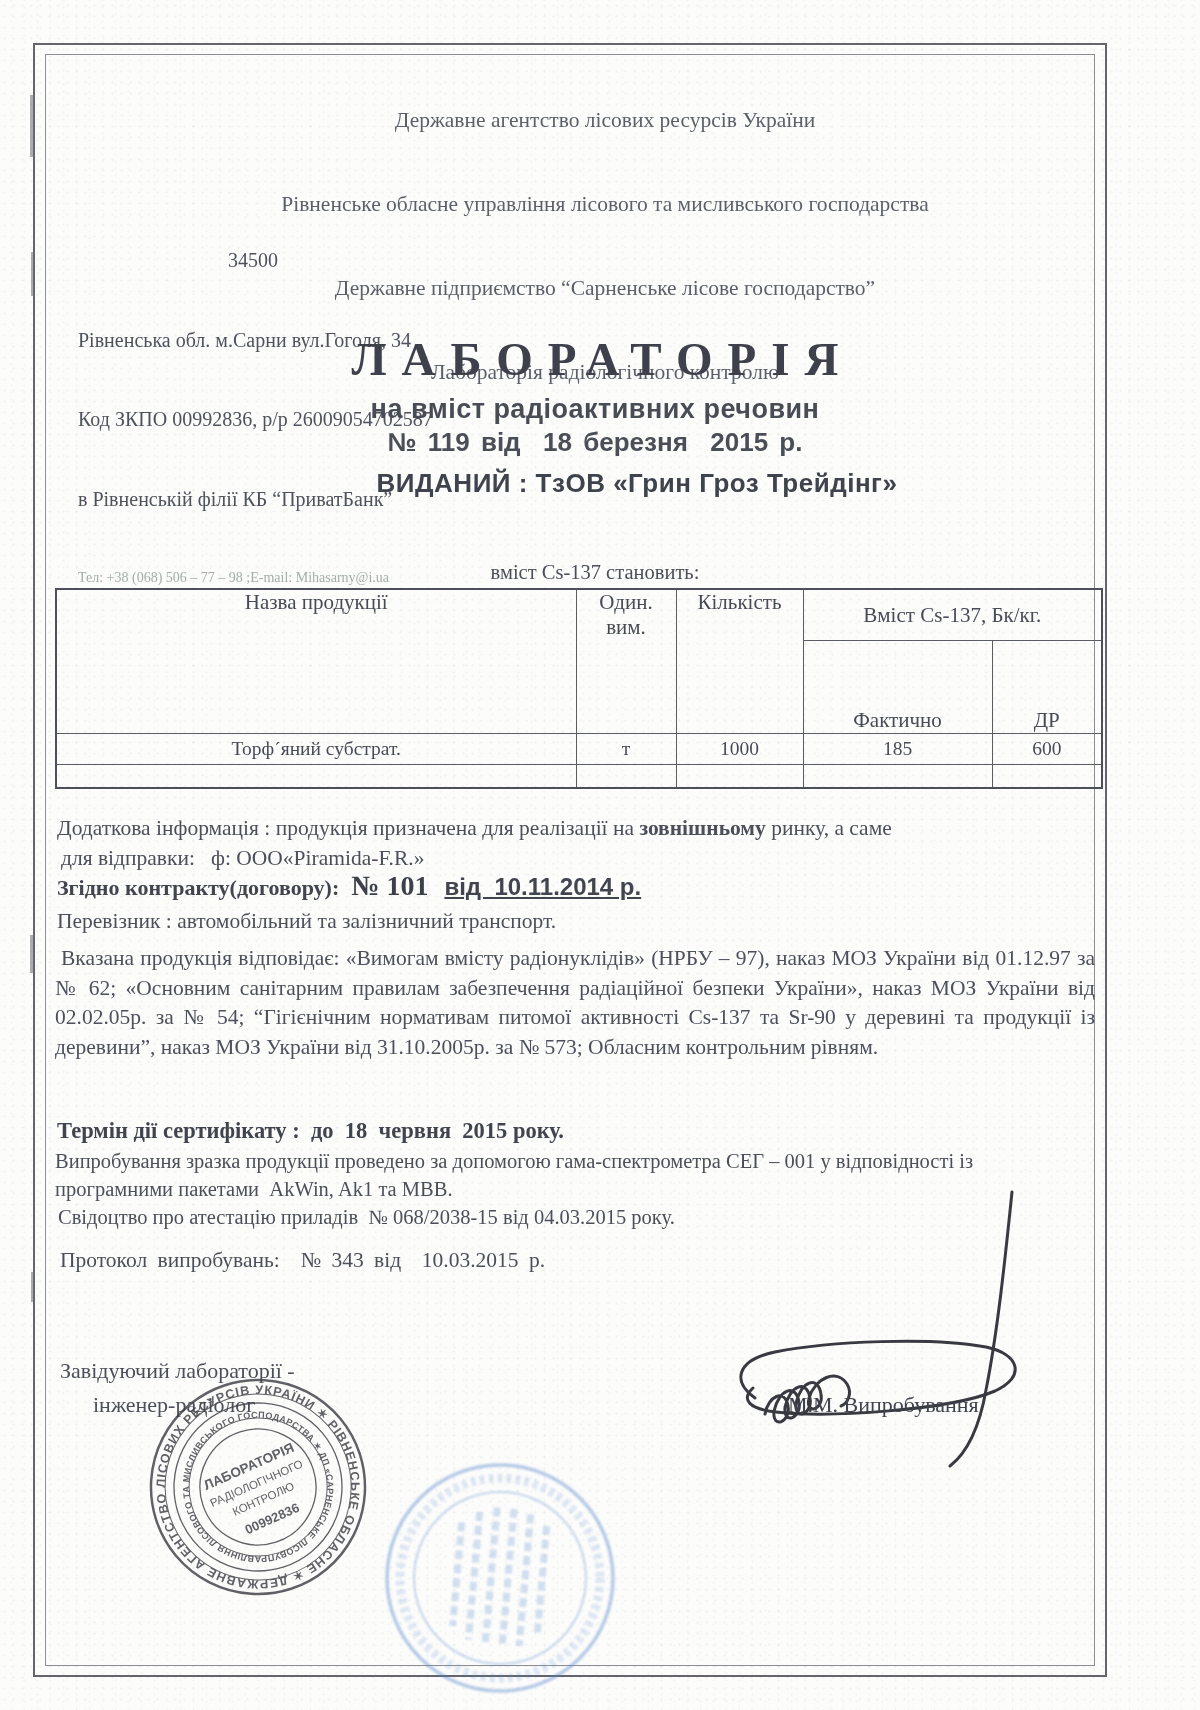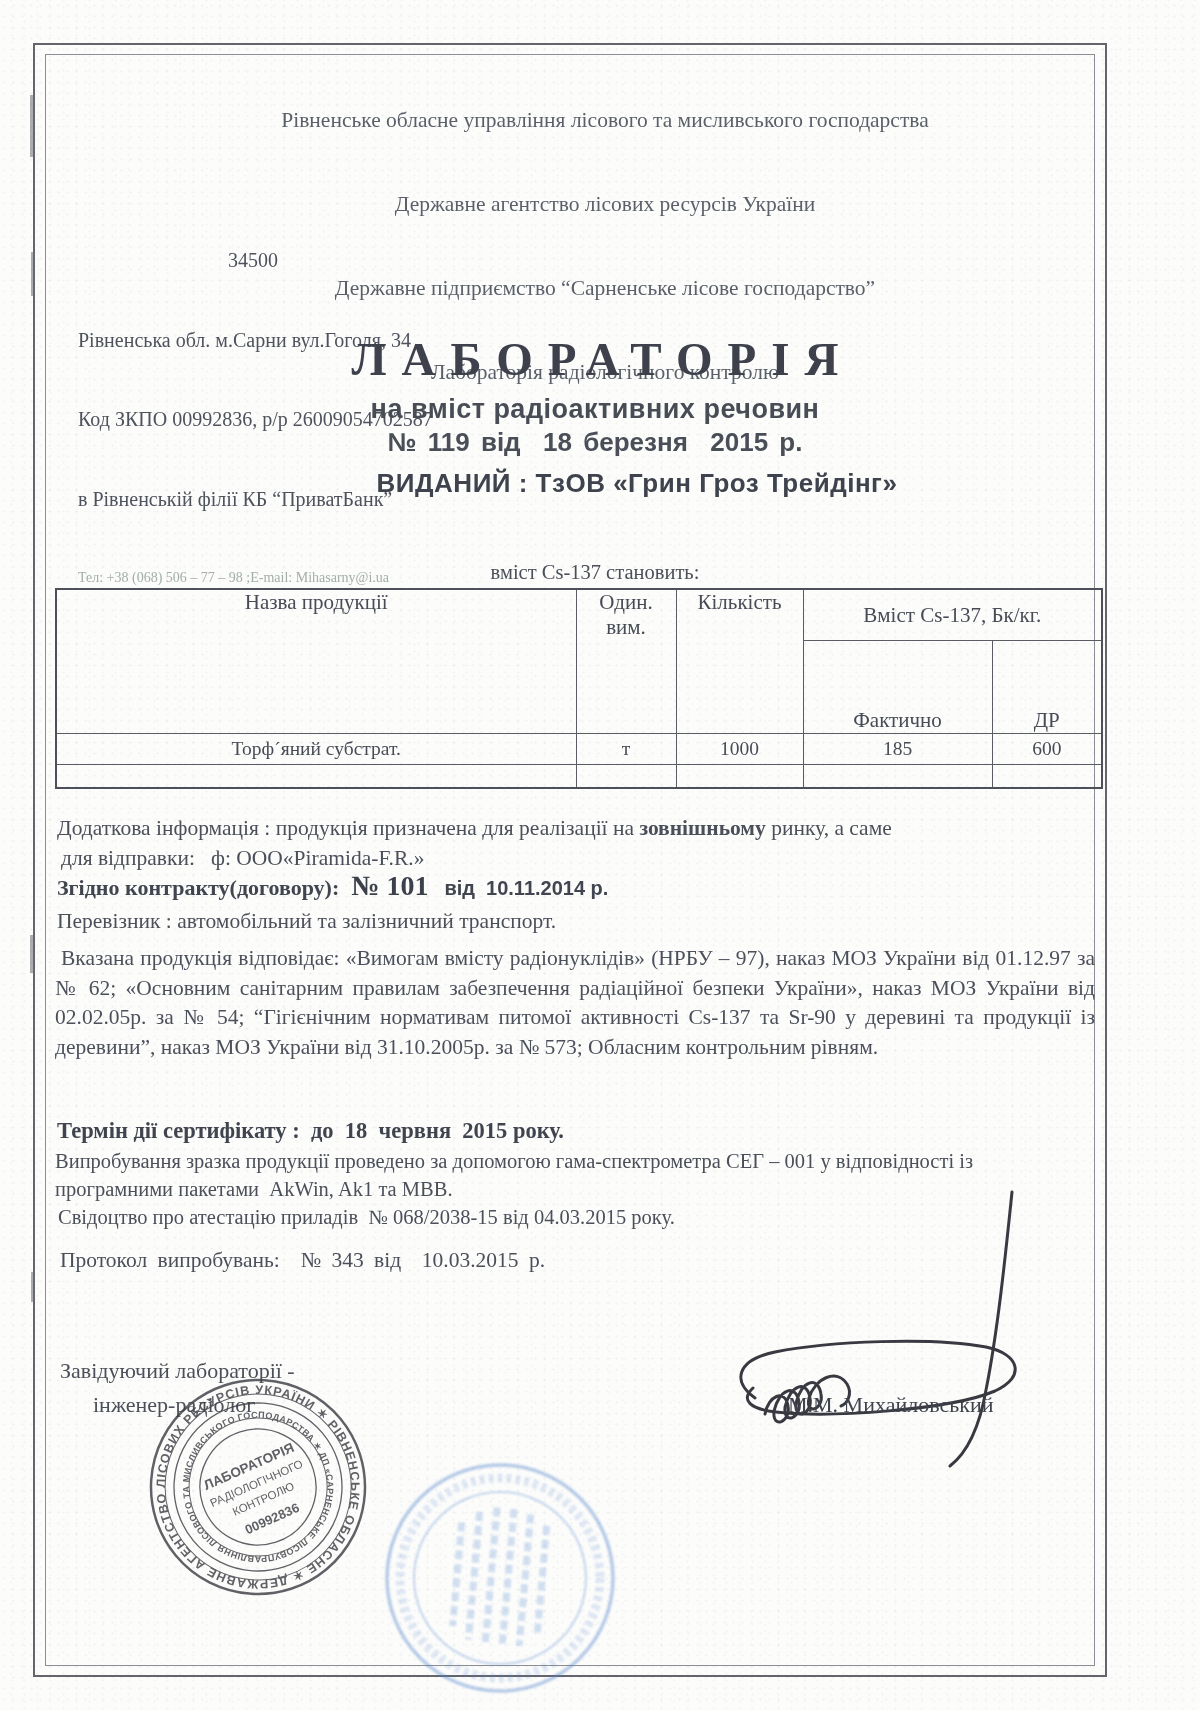--- a/index.html
+++ b/index.html
@@ -58,21 +58,21 @@
   .row-data td{height:30px;font-size:19.5px;}
   .row-empty td{height:22px;}
 
   
   .add1{top:816px;left:57px;font-size:21.5px;}
   .add2{top:846px;left:61px;font-size:21.5px;}
   .contract{top:870px;left:57px;display:flex;align-items:baseline;}
   .contract .lbl{font-weight:bold;font-size:22px;color:#41454f;}
   .contract .num{font-weight:bold;font-size:28px;color:#3c404a;margin-left:12px;
     font-family:"Liberation Serif",serif;}
-  .contract .rest{font-weight:bold;font-size:20px;margin-left:16px;color:#41454f;}
+  .contract .rest{font-weight:bold;font-size:24px;margin-left:16px;color:#41454f;text-decoration:underline;}
   .carrier{top:909px;left:57px;font-size:21.5px;}
   .para{top:944px;left:55px;width:1040px;font-size:21.5px;line-height:29.5px;
     text-align:justify;color:#4c505b;white-space:normal;text-indent:6px;}
   .term{top:1118px;left:57px;font-size:22.5px;font-weight:bold;color:#40444e;}
   .test1{top:1150px;left:55px;font-size:20.5px;text-align:right;}
   .test2{top:1178px;left:55px;font-size:20.5px;}
   .attdev{top:1206px;left:58px;font-size:20.5px;}
   .protocol{top:1248px;left:60px;font-size:21.5px;word-spacing:5px;}
   .role1{top:1358px;left:60px;font-size:22px;z-index:2;}
   .role2{top:1392px;left:93px;font-size:22px;z-index:2;}
@@ -90,22 +90,22 @@
 
   <div class="border-outer">
     <div class="border-inner"></div>
   </div>
   <div class="smudge" style="left:30px;top:95px;width:5px;height:62px;"></div>
   <div class="smudge" style="left:31px;top:252px;width:4px;height:44px;"></div>
   <div class="smudge" style="left:30px;top:935px;width:4px;height:38px;"></div>
   <div class="smudge" style="left:31px;top:1272px;width:4px;height:30px;"></div>
 
   <div class="t org-header">
+    <div>Державне агентство лісових ресурсів України</div>
     <div>Рівненське обласне управління лісового та мисливського господарства</div>
-    <div>Державне агентство лісових ресурсів України</div>
     <div>Державне підприємство “Сарненське лісове господарство”</div>
     <div>Лабораторія радіологічного контролю</div>
   </div>
 
   <div class="t addr">
     <div class="postal">34500</div>
     <div>Рівненська обл. м.Сарни вул.Гоголя, 34</div>
     <div>Код ЗКПО 00992836, р/р 26009054702587</div>
     <div>в Рівненській філії КБ “ПриватБанк”</div>
     <div class="contact">Тел: +38 (068) 506 – 77 – 98 ;E-mail: Mihasarny@i.ua</div>
@@ -171,21 +171,21 @@
 
   <div class="t term">Термін дії сертифікату :  до  18  червня  2015 року.</div>
   <div class="t test1">Випробування зразка продукції проведено за допомогою гама-спектрометра СЕГ – 001 у відповідності із</div>
   <div class="t test2">програмними пакетами  AkWin, Ak1 та МВВ.</div>
   <div class="t attdev">Свідоцтво про атестацію приладів  № 068/2038-15 від 04.03.2015 року.</div>
 
   <div class="t protocol">Протокол випробувань:  № 343 від  10.03.2015 р.</div>
 
   <div class="t role1">Завідуючий лабораторії -</div>
   <div class="t role2">інженер-радіолог</div>
-  <div class="t sig-name">М.М. Михайловський</div>
+  <div class="t sig-name">М.М. Випробування</div>
 
   <svg class="signature-svg" width="380" height="280" viewBox="0 0 380 280">
     <g fill="none" stroke="#24252d" stroke-width="3" stroke-linecap="round" opacity="0.9">
       <path d="M 75 208 C 52 192, 56 170, 95 162 C 150 151, 252 147, 306 157 C 340 164, 346 187, 315 201 C 270 220, 150 228, 96 222 C 70 219, 60 210, 73 198"></path>
       <path d="M 85 224 c 3 -18 20 -26 23 -8 c 3 16 -16 24 -14 5 c 5 -22 22 -28 25 -9 c 3 16 -16 24 -14 5 c 5 -22 22 -28 25 -9 c 3 16 -16 24 -14 5 c 5 -22 22 -28 25 -9 c 3 16 -16 22 -12 4 c 6 -20 28 -30 38 -14 c 6 10 0 20 -6 22"></path>
       <path d="M 332 2 C 326 60, 318 140, 306 200 C 300 234, 288 262, 270 276"></path>
     </g>
   </svg>
 
   <svg class="black-stamp" width="226" height="226" viewBox="0 0 226 226">

